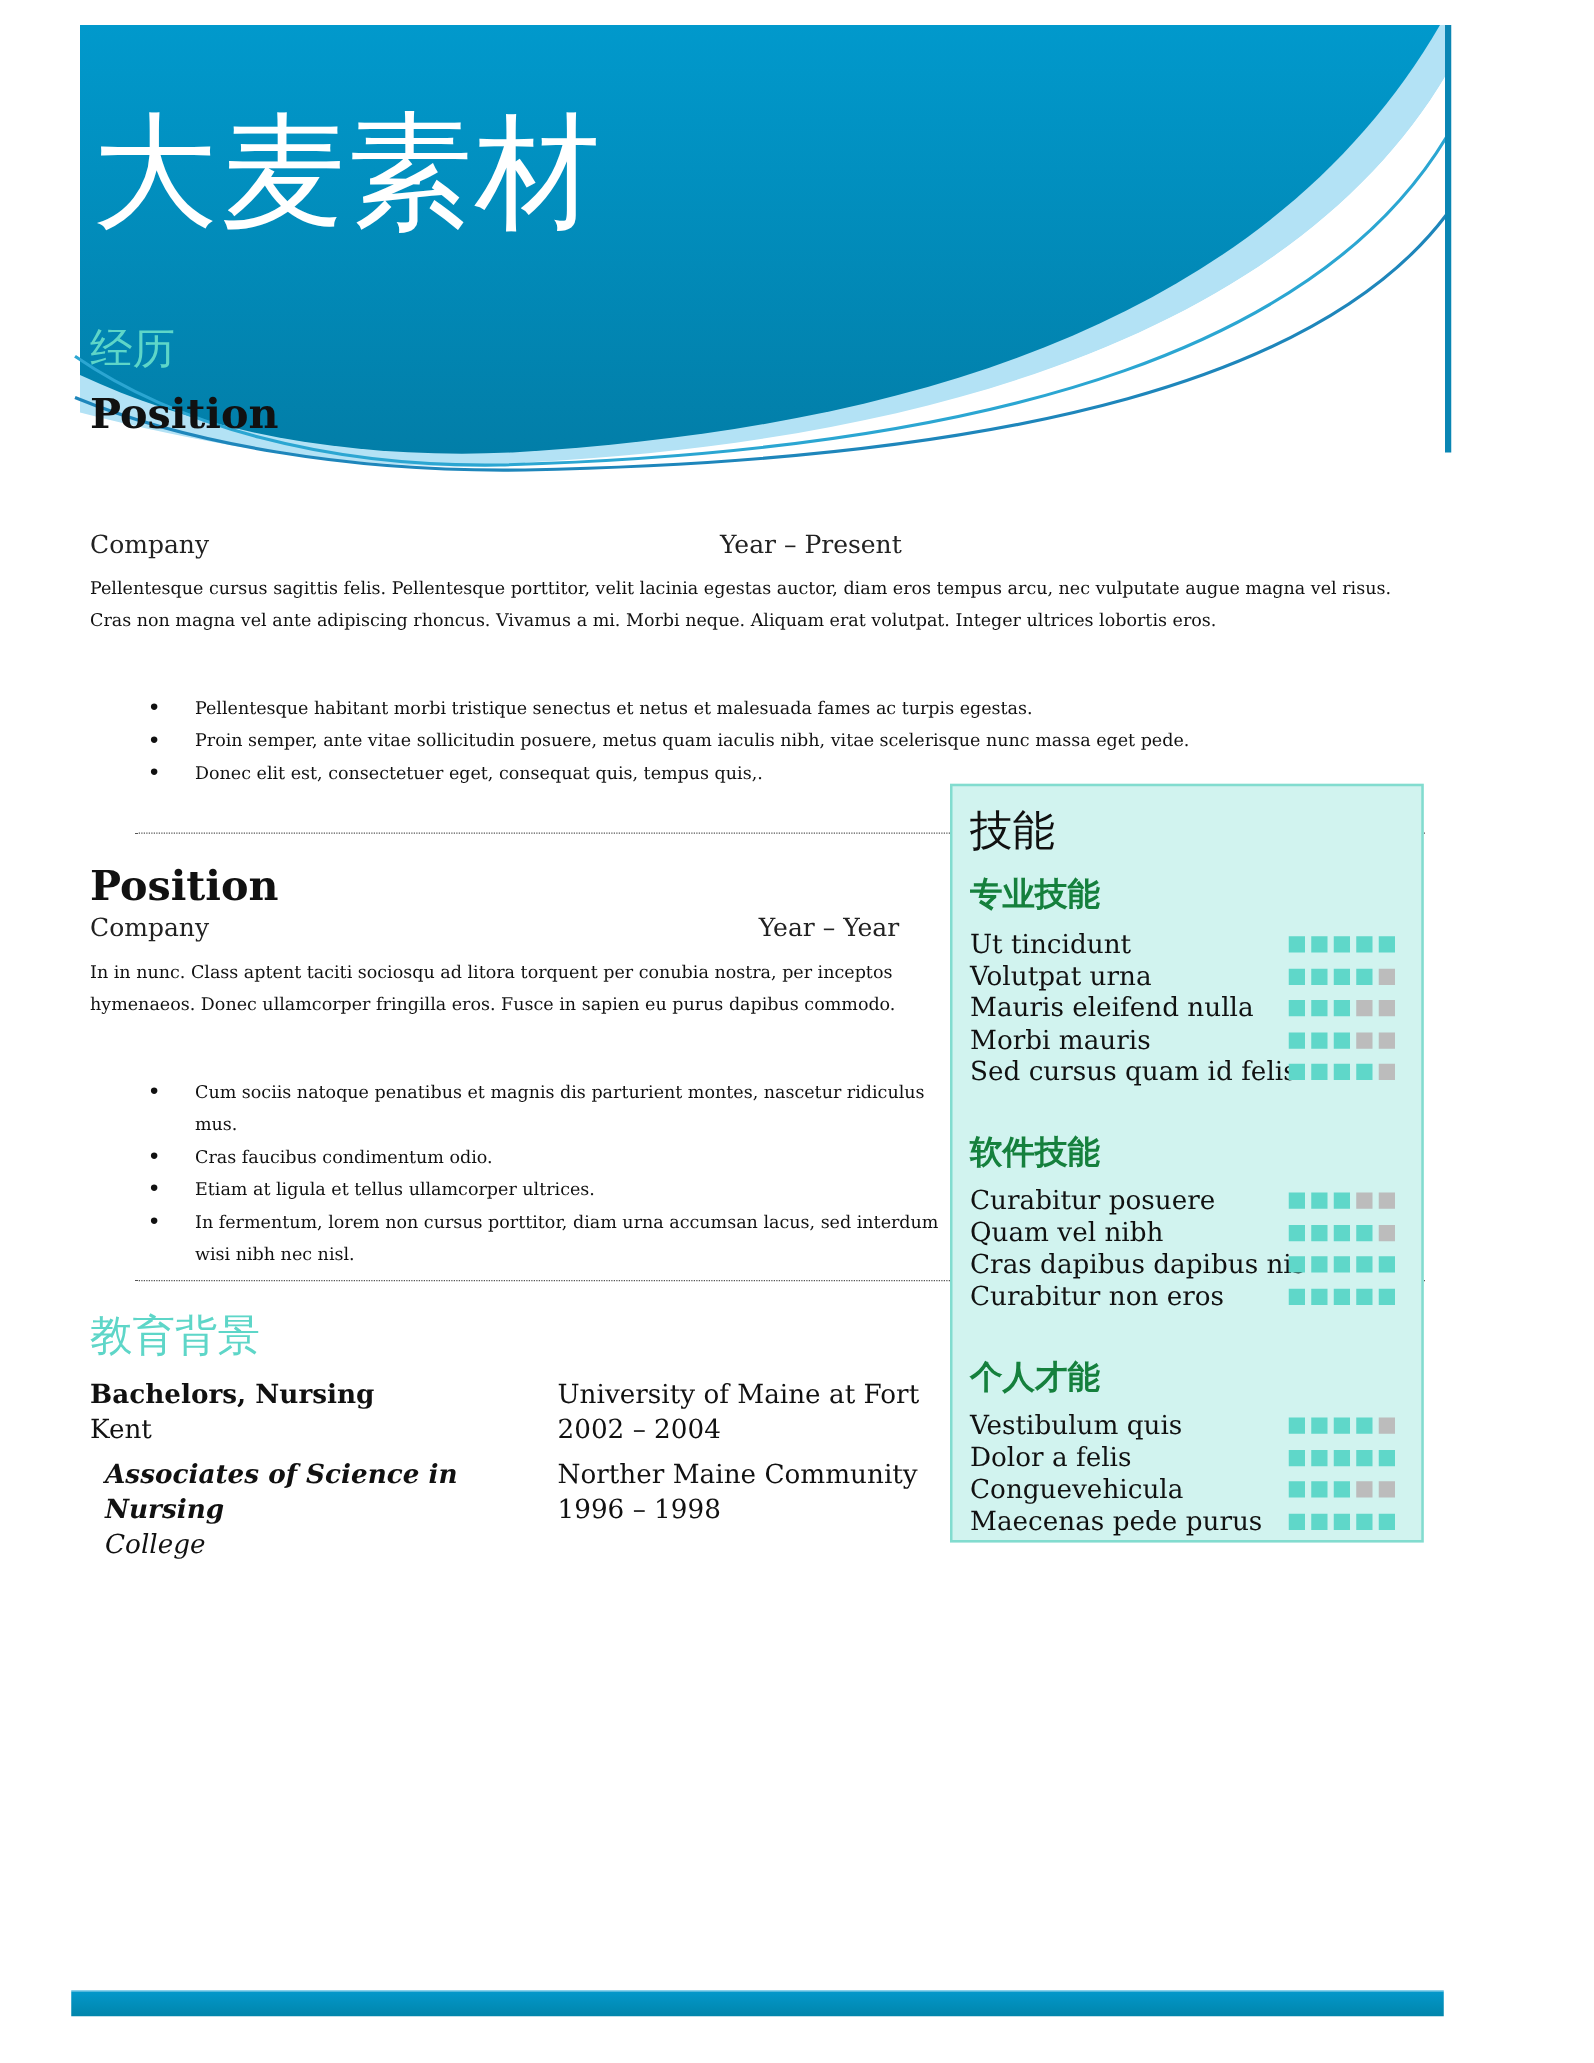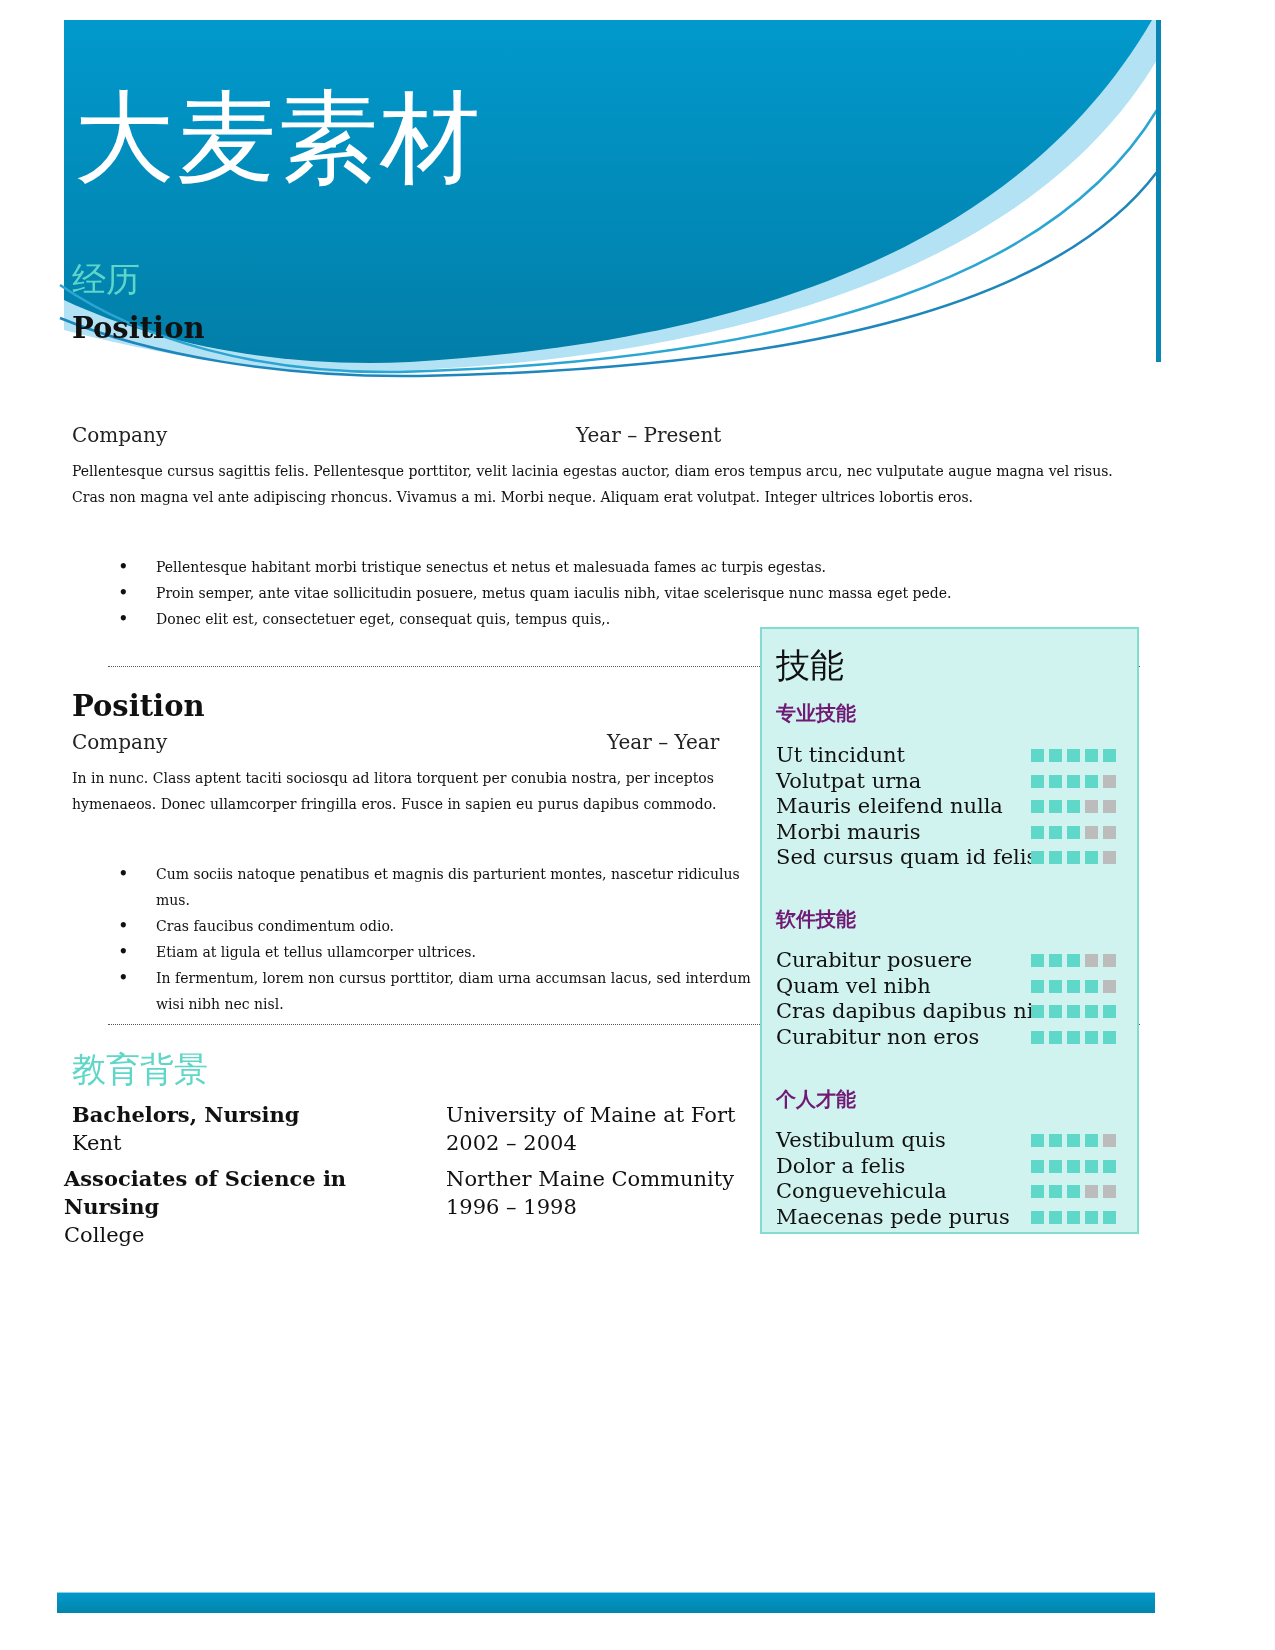--- a/index.html
+++ b/index.html
@@ -3,33 +3,33 @@
   <meta charset="utf-8">
   <style>
     html, body { margin: 0; padding: 0; background: #ffffff; }
     body { width: 1275px; height: 1650px; position: relative; overflow: hidden;
            font-family: "DejaVu Serif", "Liberation Serif", serif; color: #111; }
     .header-svg { position: absolute; left: 0; top: 0; }
     .title { position: absolute; left: 74px; top: 78px; font-family: "DejaVu Sans", sans-serif;
              font-size: 100px; color: #ffffff; letter-spacing: 2px; line-height: 1.2; }
     .section-heading { position: absolute; font-family: "DejaVu Sans", sans-serif; color: #5ed6c8;
                        font-size: 34px; line-height: 1; }
-    .position { position: absolute; font-weight: bold; font-size: 29px; line-height: 1; color: #111; }
+    .position { position: absolute; font-weight: bold; font-size: 33px; line-height: 1; color: #111; }
     .row { position: absolute; font-size: 20px; line-height: 1; color: #222; }
     .para { position: absolute; font-size: 14px; line-height: 26px; color: #111; margin: 0; }
     ul.bullets { position: absolute; margin: 12px; padding: 0; list-style: none; font-size: 14px; line-height: 26px; }
     ul.bullets li { position: relative; padding-left: 72px; }
     ul.bullets li::before { content: "•"; position: absolute; left: 34px; top: 0; font-size: 18px; }
     .divider { position: absolute; left: 108px; border-top: 1px dotted #555; height: 0; }
     .skills-box { position: absolute; left: 760px; top: 627px; width: 379px; height: 607px;
                   background: #d1f3ef; border: 2px solid #82dccf; box-sizing: border-box; }
     .skills-title { position: absolute; left: 776px; top: 648px; font-family: "DejaVu Sans", sans-serif;
                     font-size: 34px; line-height: 1; color: #111; }
     .skills-sub { position: absolute; left: 776px; font-family: "DejaVu Sans", sans-serif; font-weight: bold;
-                  font-size: 20px; line-height: 1; color: #701a75; }
+                  font-size: 26px; line-height: 1; color: #15803d; }
     .skill-row { position: absolute; left: 776px; width: 340px; height: 24px; }
     .skill-label { position: absolute; left: 0; top: 0; font-size: 21px; line-height: 24px; color: #111; white-space: nowrap; }
     .skill-bar { position: absolute; right: 0; top: 6px; display: flex; gap: 5px; }
     .sq { width: 13px; height: 13px; background: #5fd7c9; }
     .sq.off { background: #bcbcbc; }
     .edu-col { position: absolute; font-size: 21px; line-height: 28px; color: #111; }
     .edu-col b { font-weight: bold; }
     .footer-bar { position: absolute; left: 57px; top: 1592px; width: 1098px; height: 20px;
                   background: linear-gradient(#0398cb, #0185ab); border-top: 1px solid #8ad0ea; }
   </style>
@@ -87,21 +87,21 @@
 
 <div class="section-heading" style="left:72px; top:1052px;">教育背景</div>
 <div class="edu-col" style="left:72px; top:1101px; width:370px;">
   <b>Bachelors, Nursing</b><br>
   <span>Kent</span>
 </div>
 <div class="edu-col" style="left:446px; top:1101px; width:300px;">
   <span>University of Maine at Fort</span><br>
   <span>2002 – 2004</span>
 </div>
-<div class="edu-col" style="left:64px; top:1165px; width:370px;">
+<div class="edu-col" style="left:84px; top:1165px; width:370px;font-style:italic;">
   <b>Associates of Science in Nursing</b><br>
   <span>College</span>
 </div>
 <div class="edu-col" style="left:446px; top:1165px; width:300px;">
   <span>Norther Maine Community</span><br>
   <span>1996 – 1998</span>
 </div>
 
 <div class="skills-box"></div>
 <div class="skills-title">技能</div>

